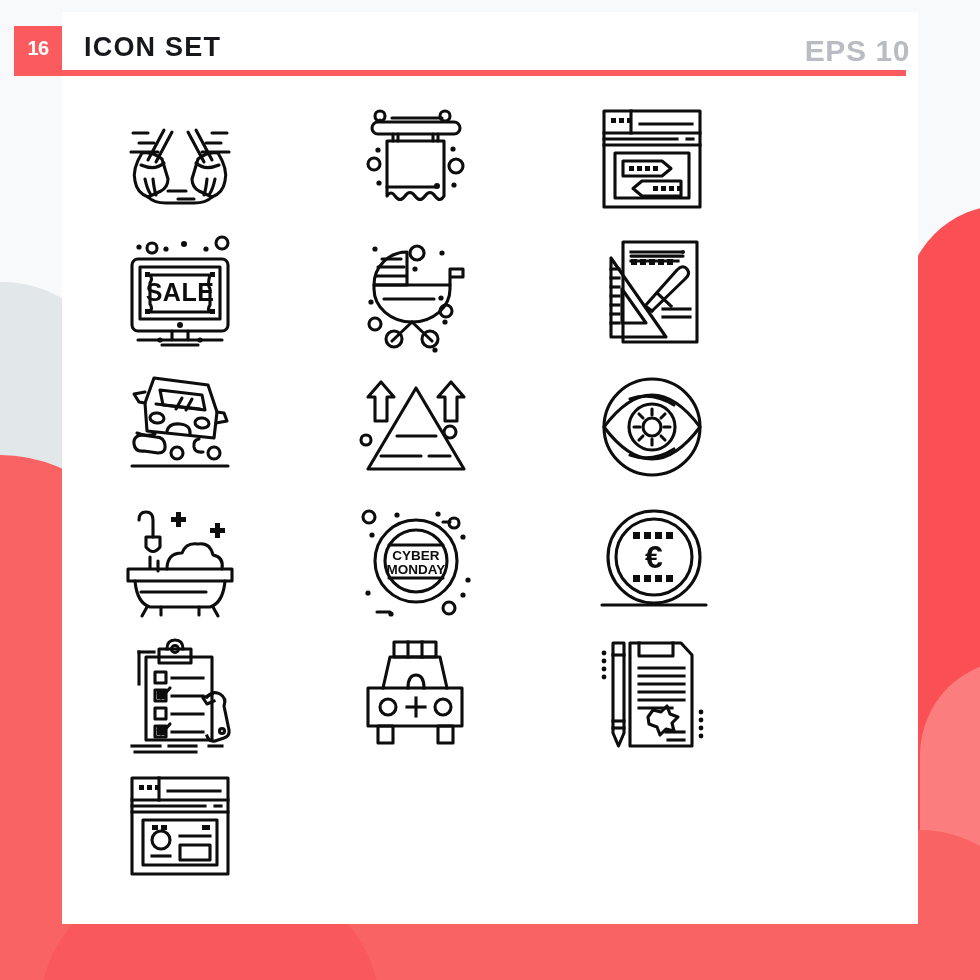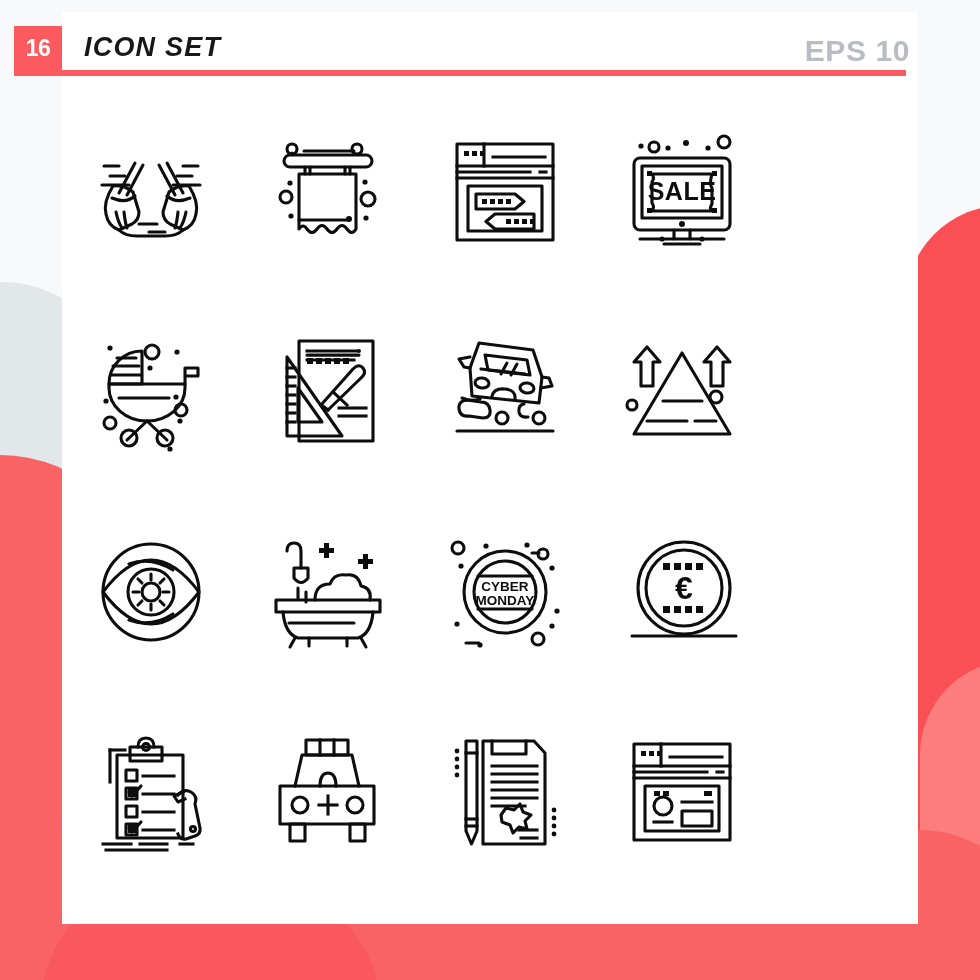--- a/index.html
+++ b/index.html
@@ -103,36 +103,35 @@
   }
 
   .count-badge {
     position: absolute;
     left: -48px;
     top: 14px;
     width: 48px;
     height: 44px;
     background: #fb5b5e;
     color: #ffffff;
-    font-size: 23px;
+    font-size: 20px;
     font-weight: bold;
     line-height: 44px;
     text-align: center;
     letter-spacing: -0.5px;
   }
 
   .title {
     position: absolute;
     left: 22px;
     top: 20px;
     font-size: 27px;
     font-weight: bold;
     color: #16181c;
     letter-spacing: 1.2px;
-    font-style: italic;
   }
 
   .eps-label {
     position: absolute;
     right: 8px;
     top: 22px;
     font-size: 30px;
     font-weight: bold;
     color: #b9bcc2;
     letter-spacing: 0.6px;
@@ -148,21 +147,21 @@
   }
 
   
   .grid {
     position: absolute;
     left: 0;
     top: 80px;
     width: 708px;
     height: 800px;
     display: grid;
-    grid-template-columns: repeat(4, 1fr);
+    grid-template-columns: repeat(3, 1fr);
     grid-template-rows: repeat(4, 1fr);
   }
 
   .cell {
     display: flex;
     align-items: center;
     justify-content: center;
   }
 
   .cell svg {

